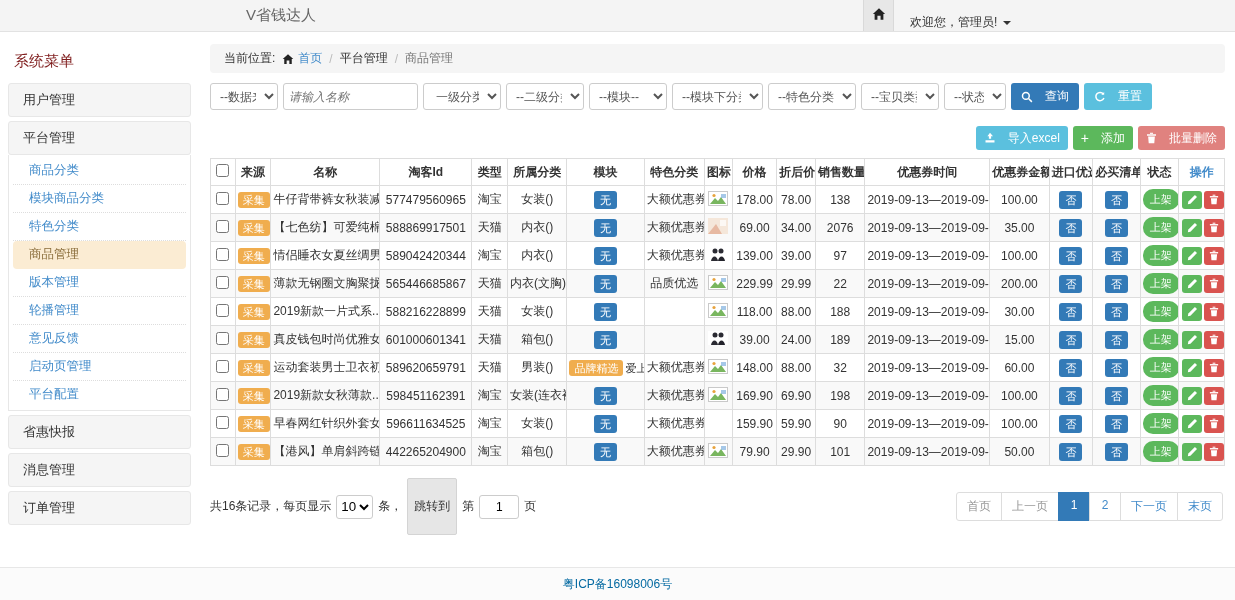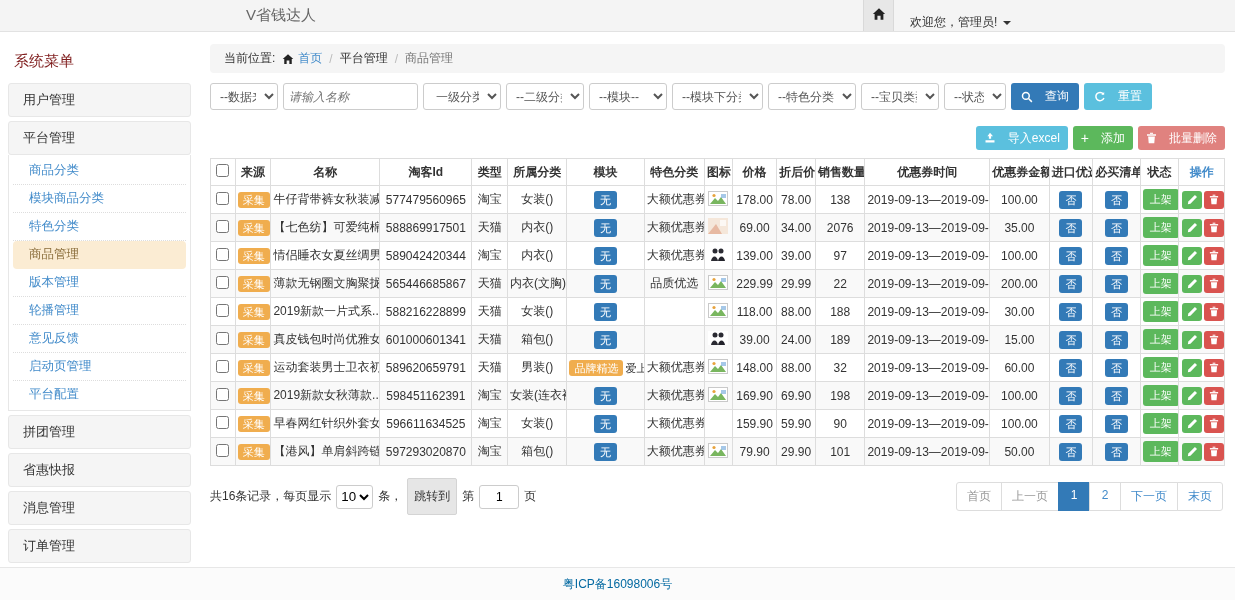--- a/index.html
+++ b/index.html
@@ -42,28 +42,28 @@
 th:nth-child(1){width:2.5%}th:nth-child(2){width:3.6%}th:nth-child(3){width:11.0%}th:nth-child(4){width:9.3%}
 th:nth-child(5){width:3.6%}th:nth-child(6){width:6.0%}th:nth-child(7){width:7.8%}th:nth-child(8){width:6.1%}
 th:nth-child(9){width:2.8%}th:nth-child(10){width:4.5%}th:nth-child(11){width:3.9%}th:nth-child(12){width:5.0%}
 th:nth-child(13){width:12.6%}th:nth-child(14){width:6.0%}th:nth-child(15){width:4.4%}th:nth-child(16){width:4.8%}
 th:nth-child(17){width:3.9%}th:nth-child(18){width:4.6%}
 th:last-child{color:#428bca}
 .badge{display:inline-block;border-radius:3px;color:#fff;font-size:11px;padding:1px 5px;line-height:14px}
 .badge-orange{background:#f0ad4e}
 .badge-blue{background:#337ab7;padding:2px 6px}
 .module-text{font-size:11px;color:#333;margin-left:2px}
-.status-btn{background:#5cb85c;color:#fff;border:none;border-radius:3px;font-size:11px;padding:3px 7px;cursor:pointer}
+.status-btn{background:#5cb85c;color:#fff;border:none;border-radius:10px;font-size:11px;padding:3px 7px;cursor:pointer}
 .icon-btn{width:20px;height:18px;border:none;border-radius:3px;color:#fff;display:inline-flex;align-items:center;justify-content:center;cursor:pointer;margin:0 1px;vertical-align:middle}
 .icon-btn.edit{background:#5cb85c}
 .icon-btn.del{background:#d9534f}
 .pager-row{margin-top:12px;display:flex;align-items:center;justify-content:space-between;padding-right:2px}
 .pager-left{display:flex;align-items:center;gap:5px;color:#333}
 .page-size{height:24px;border:1px solid #ccc;border-radius:3px;background:#fff}
-.jump-btn{background:#e6e6e6;border:1px solid #d4d4d4;padding:9px 6px;border-radius:2px;cursor:pointer;color:#333}
+.jump-btn{background:#e6e6e6;border:1px solid #d4d4d4;padding:19px 6px;border-radius:2px;cursor:pointer;color:#333}
 .page-input{width:40px;height:24px;border:1px solid #ccc;border-radius:3px;text-align:center;font-size:12px}
 .pager-right{display:flex}
 .page-btn{min-width:32px;padding:5px 10px;border:1px solid #ddd;background:#fff;color:#428bca;margin-left:-1px;text-align:center;cursor:pointer;font-size:12px}
 .page-btn:first-child{border-radius:3px 0 0 3px;margin-left:0}
 .page-btn:last-child{border-radius:0 3px 3px 0}
 .page-btn.disabled{color:#999;cursor:default}
 .page-btn.active{background:#337ab7;color:#fff;border-color:#337ab7}
 .footer{height:33px;border-top:1px solid #e7e7e7;background:#fbfbfb;display:flex;align-items:center;justify-content:center;color:#777;font-size:12px;gap:0}
 .icp-link{color:#0369a1;cursor:pointer}
 </style>
@@ -100,23 +100,20 @@
             <div class="menu-sub-item">商品分类</div>
             <div class="menu-sub-item">模块商品分类</div>
             <div class="menu-sub-item">特色分类</div>
             <div class="menu-sub-item active">商品管理</div>
             <div class="menu-sub-item">版本管理</div>
             <div class="menu-sub-item">轮播管理</div>
             <div class="menu-sub-item">意见反馈</div>
             <div class="menu-sub-item">启动页管理</div>
             <div class="menu-sub-item">平台配置</div>
           </div>
-        </div>
-        <div class="menu-group">
-          <div class="menu-top">拼团管理</div>
         </div>
         <div class="menu-group">
           <div class="menu-top">省惠快报</div>
         </div>
         <div class="menu-group">
           <div class="menu-top">消息管理</div>
         </div>
         <div class="menu-group">
           <div class="menu-top">订单管理</div>
         </div>
@@ -584,21 +581,21 @@
                     <path d="M5 1h4v1.5H5z"></path>
                     <path d="M2.5 6h9l-.8 9H3.3z"></path>
                   </svg>
                 </span>
               </button></td>
           </tr>
           <tr>
             <td><input type="checkbox" style=""></td>
             <td><span class="badge badge-orange">采集</span></td>
             <td>【港风】单肩斜跨链条...</td>
-            <td>597293020870</td>
+            <td>442265204900</td>
             <td>淘宝</td>
             <td>箱包()</td>
             <td><span class="badge badge-blue">无</span></td>
             <td>大额优惠券</td>
             <td><span style="display: inline-flex;">
                 <svg width="20" height="15" viewBox="0 0 20 15">
                   <rect x="0.5" y="0.5" width="19" height="14" fill="#fff" stroke="#c9c9c9"></rect>
                   <path d="M2 13 L7 7 L10 10 L13 6 L18 13 Z" fill="#79b65f"></path>
                   <circle cx="6" cy="4.5" r="1.6" fill="#e8a33d"></circle>
                   <path d="M13 3 h5 v4 h-5 z" fill="#6aa3d8" opacity="0.6"></path>

